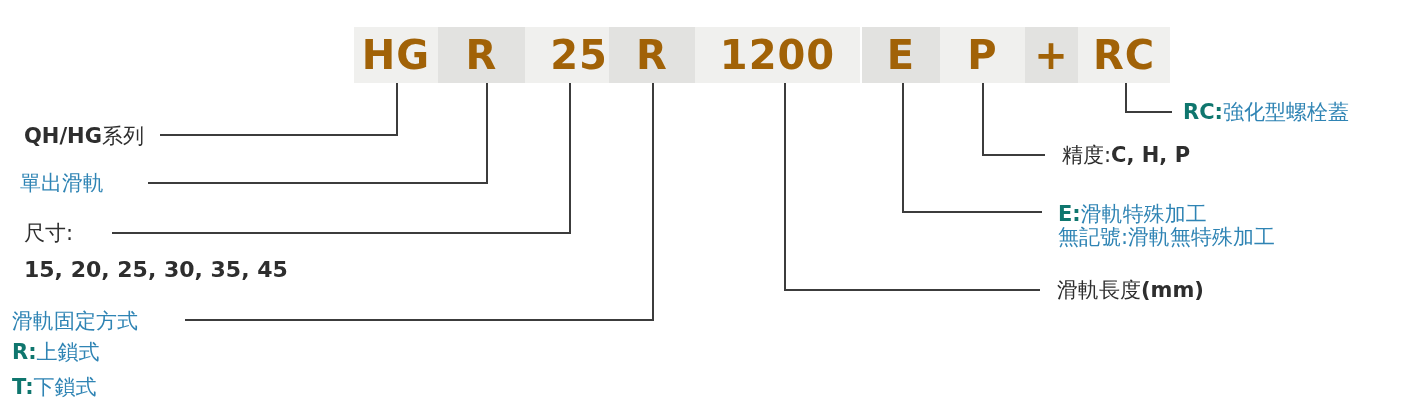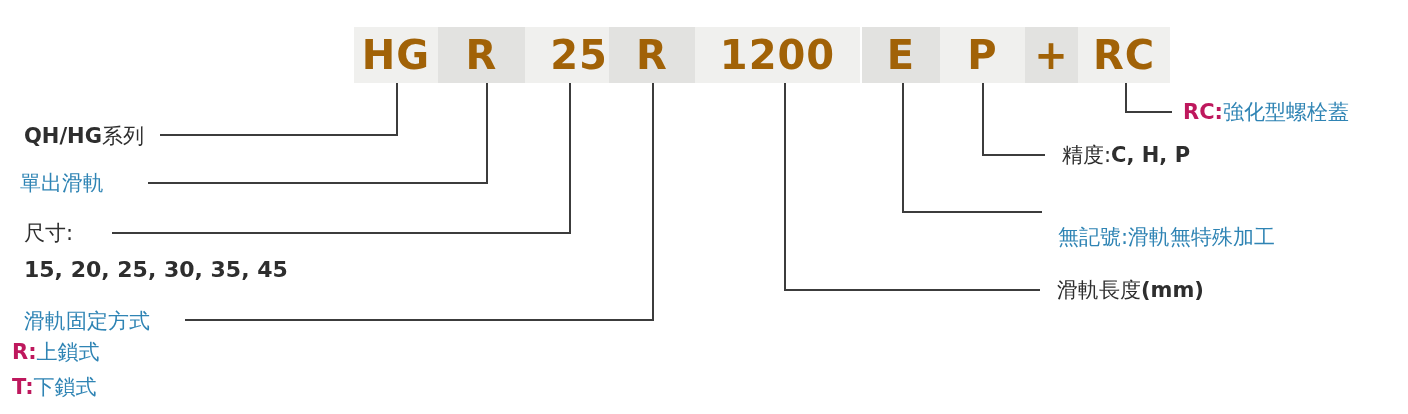--- a/index.html
+++ b/index.html
@@ -15,21 +15,21 @@
     font-size:40px;font-weight:bold;color:#a16207;letter-spacing:1px;
   }
   .seg.light{background:#f0f0ee;}
   .seg.dark{background:#e2e2e0;}
   
   .lbl{
     position:absolute;white-space:nowrap;font-size:21px;line-height:26px;color:#2e2e2e;
   }
   .lbl .b{font-weight:bold;}
   .lbl.blue{color:#2f84b4;}
-  .lbl.blue .b{color:#be185d;}
+  .lbl.blue .b{color:#0f766e;}
   .lbl.dark .b{color:#2e2e2e;}
   .vals{font-weight:bold;font-size:22px;}
 </style>
 </head>
 <body>
 
 <div id="stage">
 
   <svg id="lines" viewBox="0 0 1408 414" xmlns="http://www.w3.org/2000/svg">
     <g fill="none" stroke="#3c3c3c" stroke-width="2">
@@ -62,38 +62,41 @@
     <span>單出滑軌</span>
   </div>
 
   <div class="lbl dark" style="left:24px;top:220px">
     <span>尺寸:</span>
   </div>
   <div class="lbl dark vals" style="left:24px;top:257px">
     <span>15, 20, 25, 30, 35, 45</span>
   </div>
 
-  <div class="lbl blue" style="left:24px;top:308px">
+  <div class="lbl blue" style="left:12px;top:308px">
     <span>滑軌固定方式</span>
   </div>
   <div class="lbl blue" style="left:12px;top:339px">
     <span class="b">R:</span><span>上鎖式</span>
   </div>
   <div class="lbl blue" style="left:12px;top:374px">
     <span class="b">T:</span><span>下鎖式</span>
   </div>
 
   <div class="lbl blue" style="left:1183px;top:99px">
     <span class="b">RC:</span><span>強化型螺栓蓋</span>
   </div>
 
   <div class="lbl dark" style="left:1062px;top:142px">
     <span>精度:</span><span class="b">C, H, P</span>
   </div>
 
+  <div class="lbl blue" style="left:1058px;top:202px;line-height:24px">
+    <span class="b">E:</span><span>滑軌特殊加工</span>
+  </div>
   <div class="lbl blue" style="left:1058px;top:225px;line-height:24px">
     <span>無記號:滑軌無特殊加工</span>
   </div>
 
   <div class="lbl dark" style="left:1057px;top:277px">
     <span>滑軌長度</span><span class="b">(mm)</span>
   </div>
 
 </div>
 

